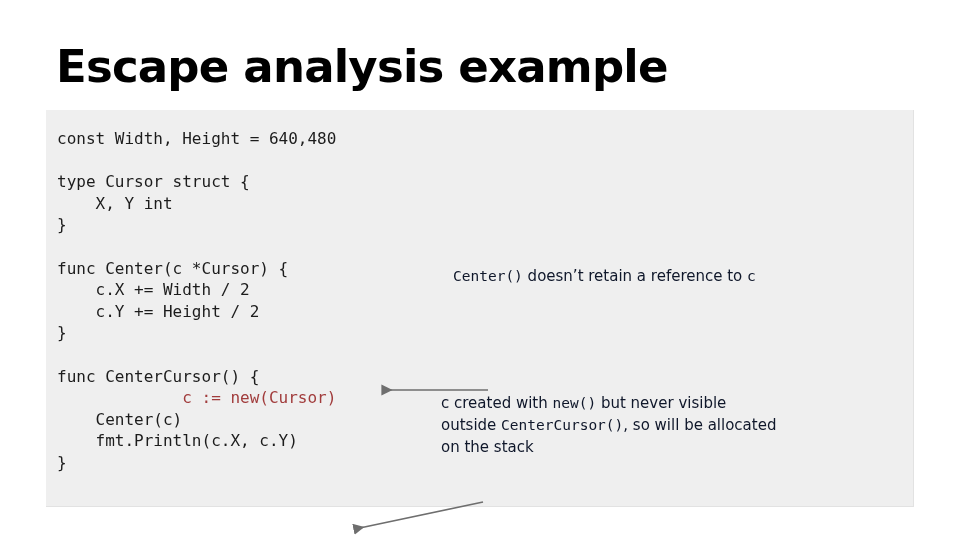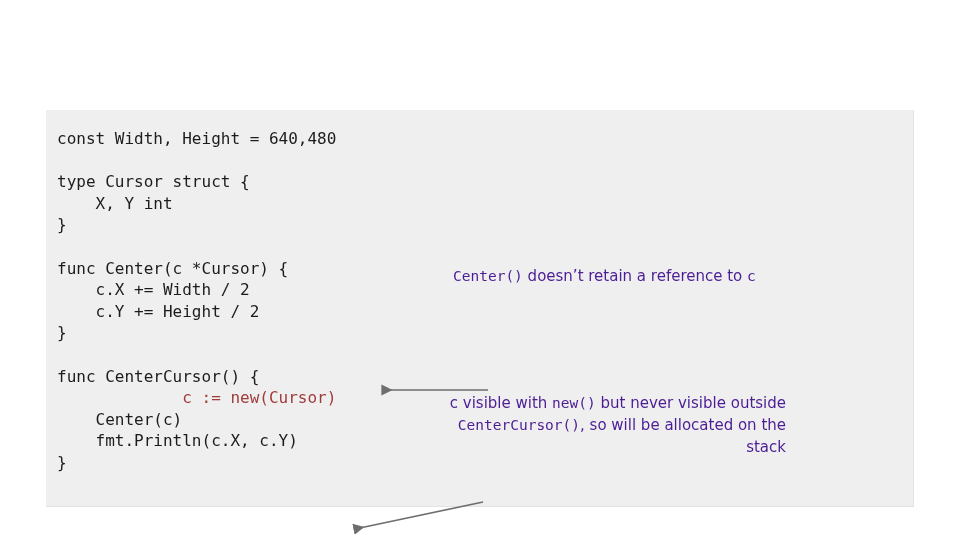--- a/index.html
+++ b/index.html
@@ -62,23 +62,22 @@
     min-height: 21.6px;
   }
   #code-listing .hl {
     color: #a13c3c;
     text-align: right;
   }
   .annotation {
     position: absolute;
     font-family: "DejaVu Sans", sans-serif;
     font-size: 15px;
-    color: #4c1d95;
+    color: #0f172a;
     line-height: 22px;
-    text-align: right;
   }
   .annotation .mono {
     font-family: "DejaVu Sans Mono", monospace;
     font-size: 14.5px;
   }
   #annotation-one {
     left: 453px;
     top: 265px;
     white-space: nowrap;
   }
@@ -98,20 +97,21 @@
   #arrow-new {
     left: 300px;
     top: 386px;
   }
 </style>
 </head>
 <body>
 
 <div id="slide">
 
+  <div id="slide-title">Escape analysis example</div>
 
   <div id="code-block">
     <pre id="code-listing"><span class="ln">const Width, Height = 640,480</span><span class="ln"></span><span class="ln">type Cursor struct {</span><span class="ln">    X, Y int</span><span class="ln">}</span><span class="ln"></span><span class="ln">func Center(c *Cursor) {</span><span class="ln">    c.X += Width / 2</span><span class="ln">    c.Y += Height / 2</span><span class="ln">}</span><span class="ln"></span><span class="ln">func CenterCursor() {</span><span class="ln hl">    c := new(Cursor)</span><span class="ln">    Center(c)</span><span class="ln">    fmt.Println(c.X, c.Y)</span><span class="ln">}</span></pre>
 
     <svg id="arrow-center" class="arrow-svg" width="120" height="24">
       <defs>
         <marker id="head-a" markerWidth="7" markerHeight="7" refX="6" refY="3.5" orient="auto">
           <polygon points="0 3.5, 7 0, 7 7" fill="#6e6e6e"></polygon>
         </marker>
       </defs>
@@ -123,15 +123,15 @@
         <marker id="head-b" markerWidth="7" markerHeight="7" refX="6" refY="3.5" orient="auto">
           <polygon points="0 3.5, 7 0, 7 7" fill="#6e6e6e"></polygon>
         </marker>
       </defs>
       <line x1="137" y1="6" x2="9" y2="33" stroke="#6e6e6e" stroke-width="1.6" marker-end="url(#head-b)"></line>
     </svg>
   </div>
 
   <div id="annotation-one" class="annotation"><span class="mono">Center()</span><span>  doesn’t retain a reference to  </span><span class="mono">c</span></div>
 
-  <div id="annotation-two" class="annotation"><span>c visible with </span><span class="mono">new()</span><span> but never visible outside </span><span class="mono">CenterCursor()</span><span>, so will be allocated on the stack</span></div>
+  <div id="annotation-two" class="annotation"><span>c created with </span><span class="mono">new()</span><span> but never visible outside </span><span class="mono">CenterCursor()</span><span>, so will be allocated on the stack</span></div>
 
 </div>
 
 </body></html>

